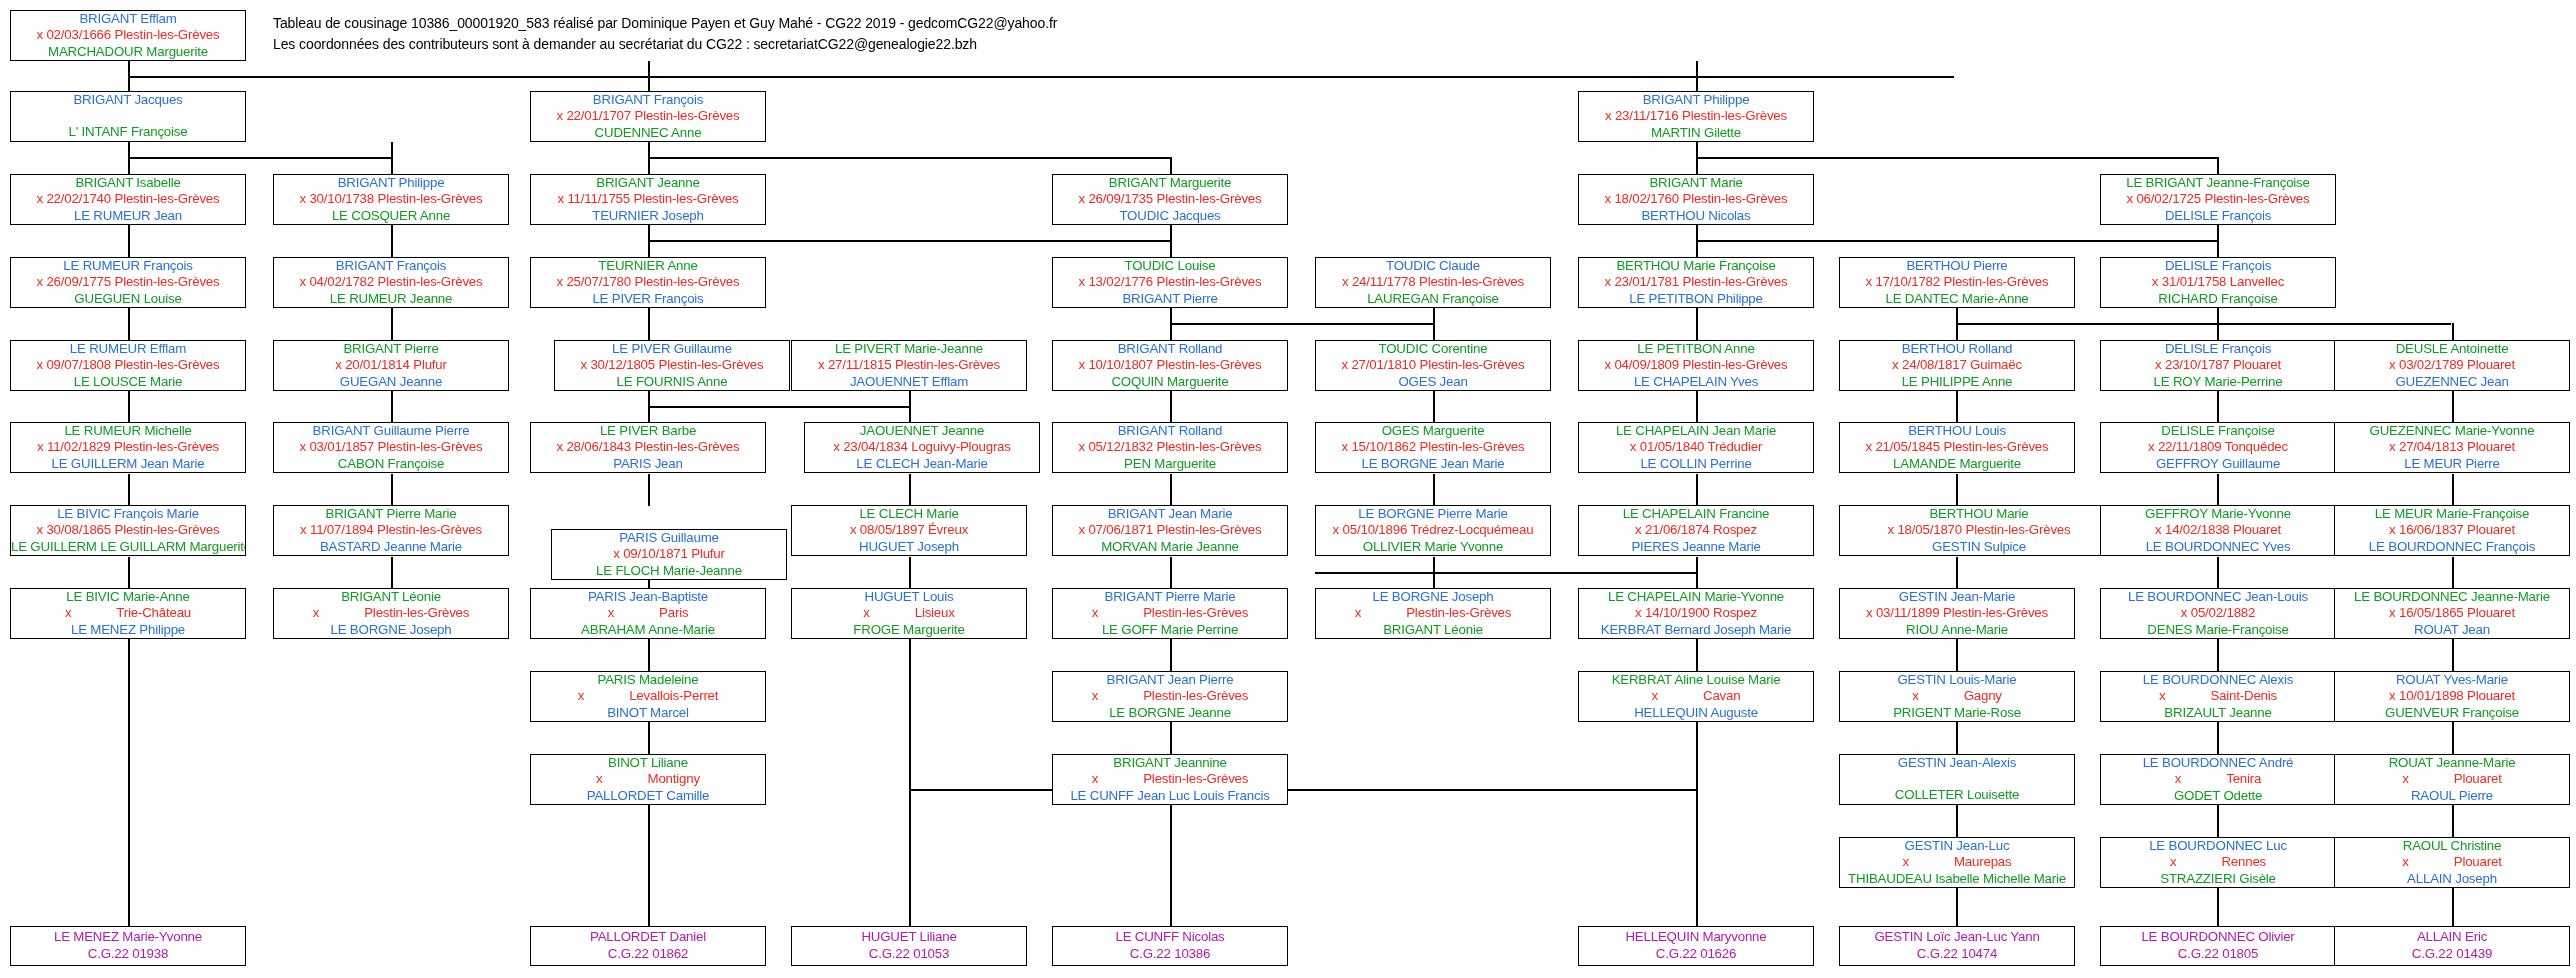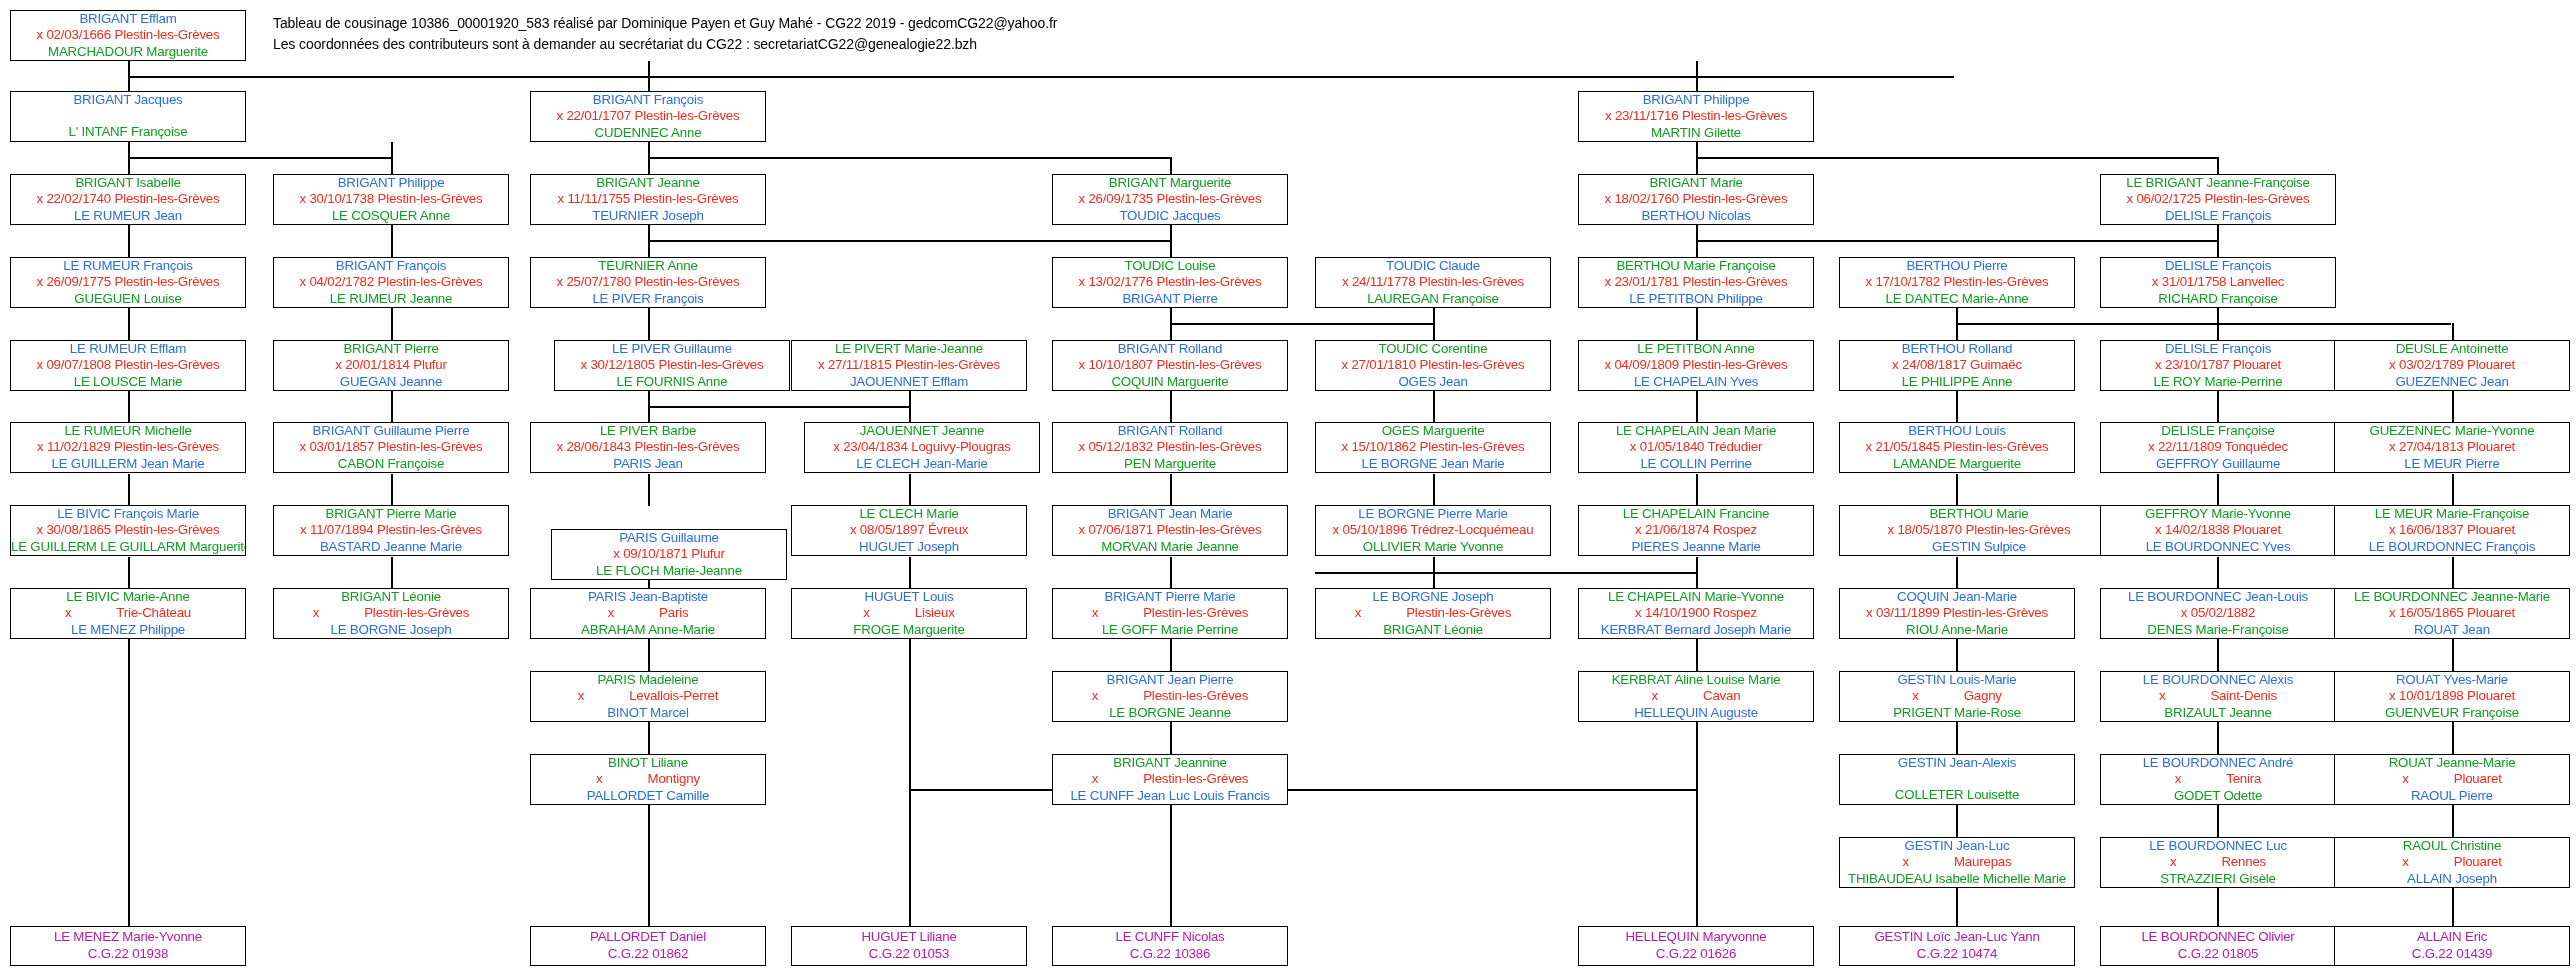--- a/index.html
+++ b/index.html
@@ -427,21 +427,21 @@
           <span class="pl">Plestin-les-Grèves</span>
         </div>
         <div class="ln name-g">BRIGANT Léonie</div>
       </div>
       <div class="node" style="left: 1578px; top: 588px; width: 236px; height: 51px;">
         <div class="ln name-g">LE CHAPELAIN Marie-Yvonne</div>
         <div class="ln mar">x 14/10/1900 Rospez</div>
         <div class="ln name-b">KERBRAT Bernard Joseph Marie</div>
       </div>
       <div class="node" style="left: 1839px; top: 588px; width: 236px; height: 51px;">
-        <div class="ln name-b">COQUIN Jean-Marie</div>
+        <div class="ln name-b">GESTIN Jean-Marie</div>
         <div class="ln mar">x 03/11/1899 Plestin-les-Grèves</div>
         <div class="ln name-g">RIOU Anne-Marie</div>
       </div>
       <div class="node" style="left: 2100px; top: 588px; width: 236px; height: 51px; align-items: center;">
         <div class="ln name-b">LE BOURDONNEC Jean-Louis</div>
         <div class="ln mar">x 05/02/1882</div>
         <div class="ln name-g">DENES Marie-Françoise</div>
       </div>
       <div class="node" style="left: 2334px; top: 588px; width: 236px; height: 51px;">
         <div class="ln name-g">LE BOURDONNEC Jeanne-Marie</div>

